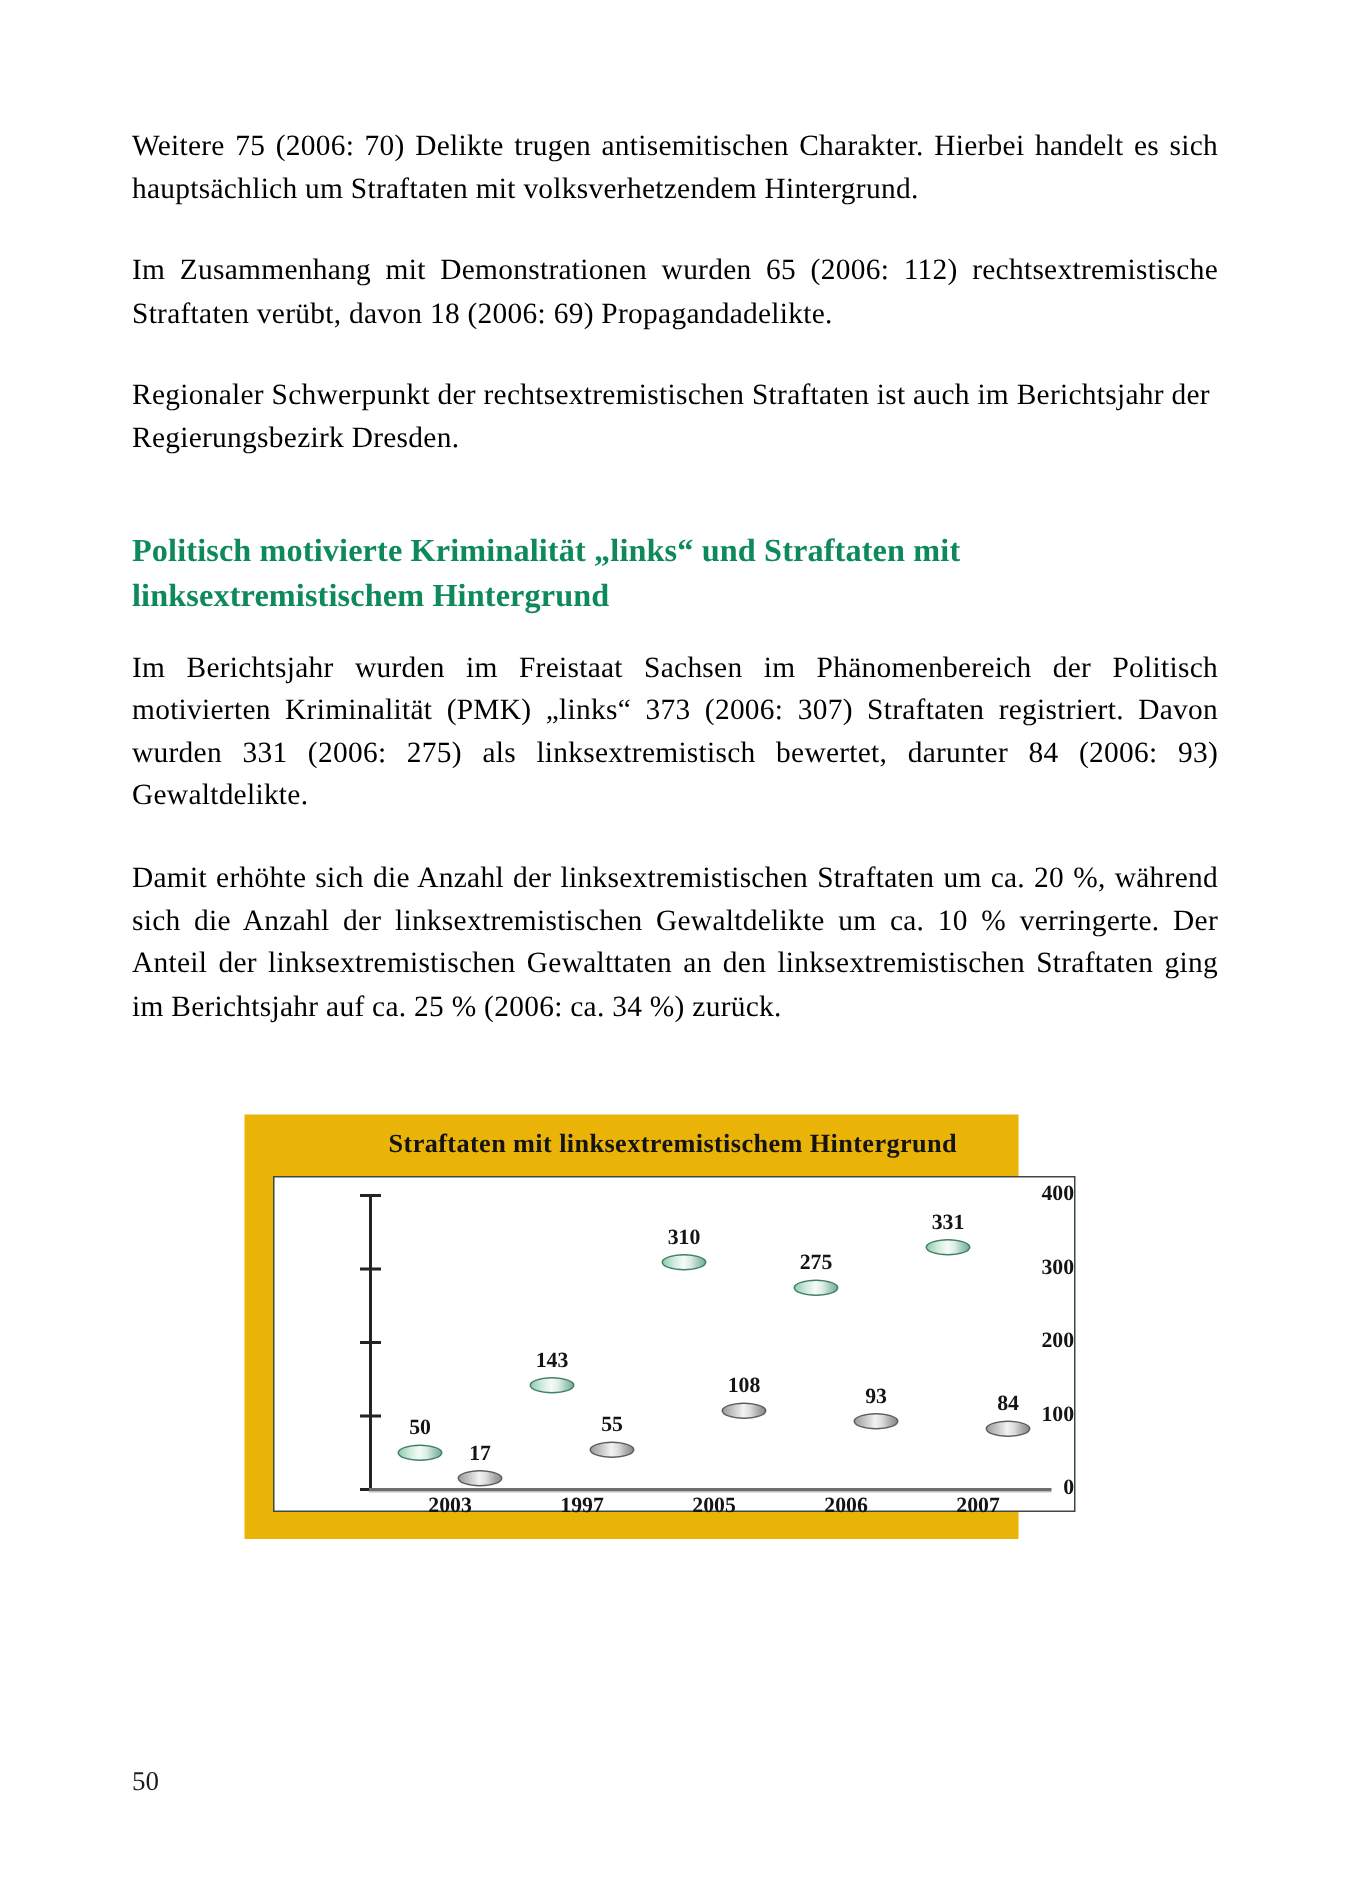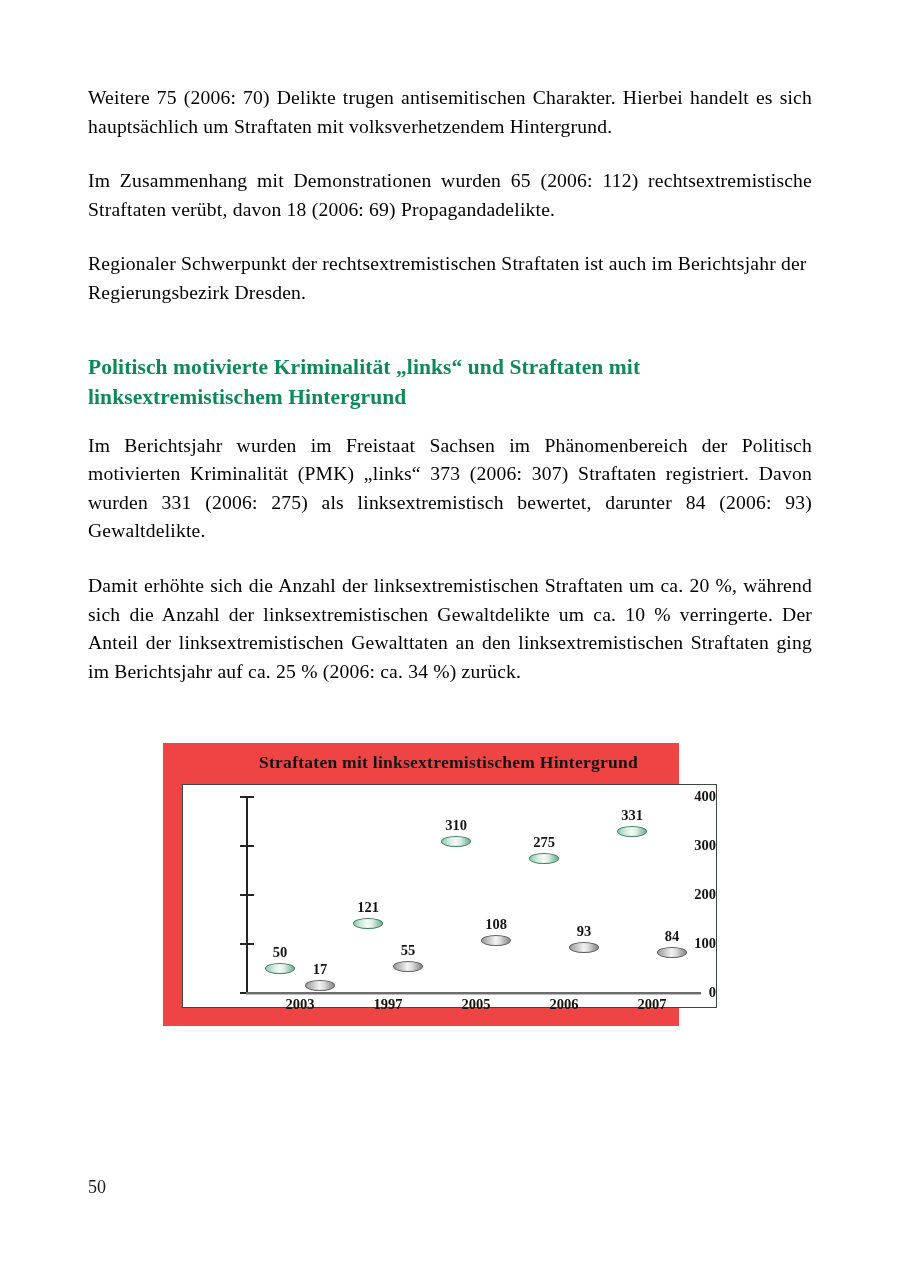--- a/index.html
+++ b/index.html
@@ -47,21 +47,21 @@
   }
   .heading-wrap { margin: 44px 0 20px 0; }
 
   
   .chart-panel {
     position: absolute;
     left: 163px;
     top: 743px;
     width: 516px;
     height: 283px;
-    background: #ef4444;
+    background: #eab308;
     box-sizing: border-box;
   }
   .chart-title {
     position: absolute;
     left: 0; top: 9px;
     width: 571px;
     text-align: center;
     font-size: 17.5px;
     font-weight: bold;
     color: #141414;
@@ -291,21 +291,21 @@
         <div class="bar" style="left:122px; bottom:13px; width:30px; height:8px;">
           <div class="bar-body gray"></div>
           <div class="bar-cap gray"></div>
           <div class="bar-val" style="top:-23px;">17</div>
         </div>
         <div class="x-lab" style="left:75px;">2003</div>
 
         <div class="bar" style="left:170px; bottom:13px; width:30px; height:70px;">
           <div class="bar-body green"></div>
           <div class="bar-cap green"></div>
-          <div class="bar-val" style="top:-23px;">121</div>
+          <div class="bar-val" style="top:-23px;">143</div>
         </div>
         <div class="bar" style="left:210px; bottom:13px; width:30px; height:27px;">
           <div class="bar-body gray"></div>
           <div class="bar-cap gray"></div>
           <div class="bar-val" style="top:-23px;">55</div>
         </div>
         <div class="x-lab" style="left:163px;">1997</div>
 
         <div class="bar" style="left:258px; bottom:13px; width:30px; height:152px;">
           <div class="bar-body green"></div>

